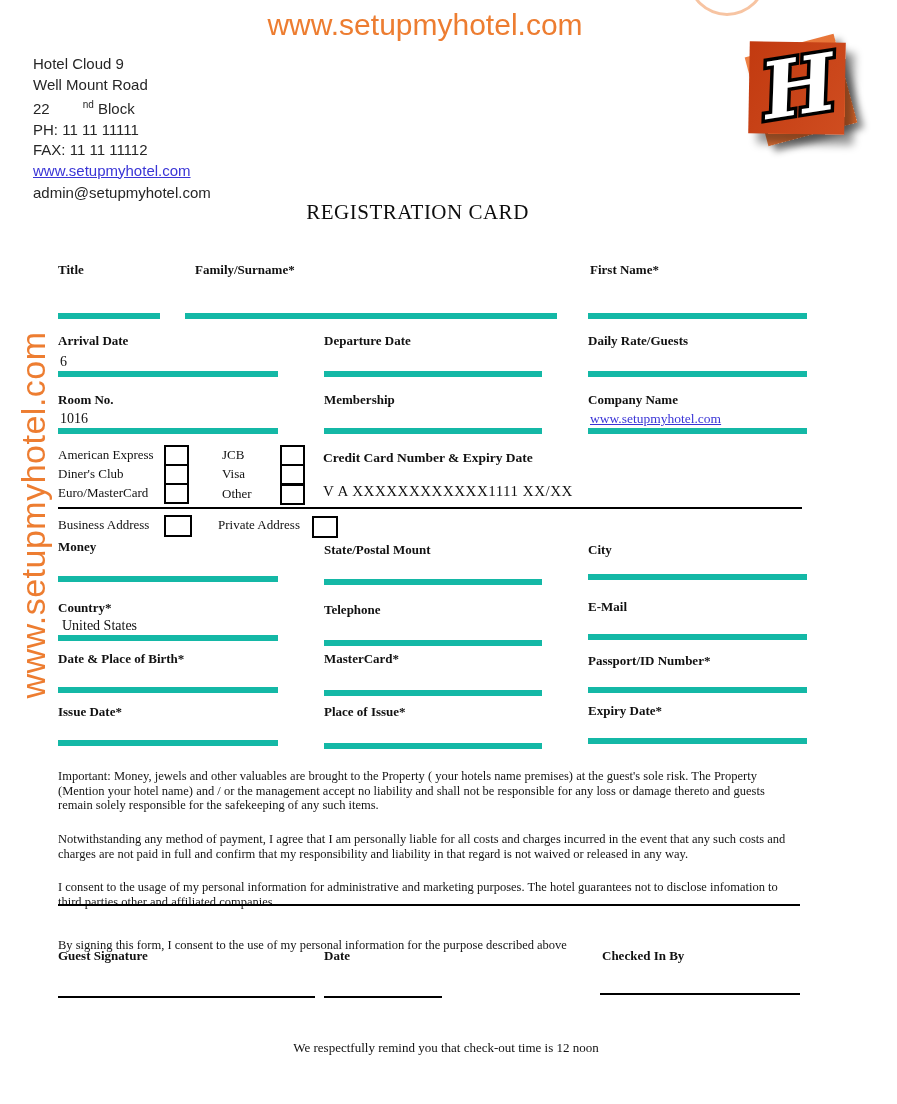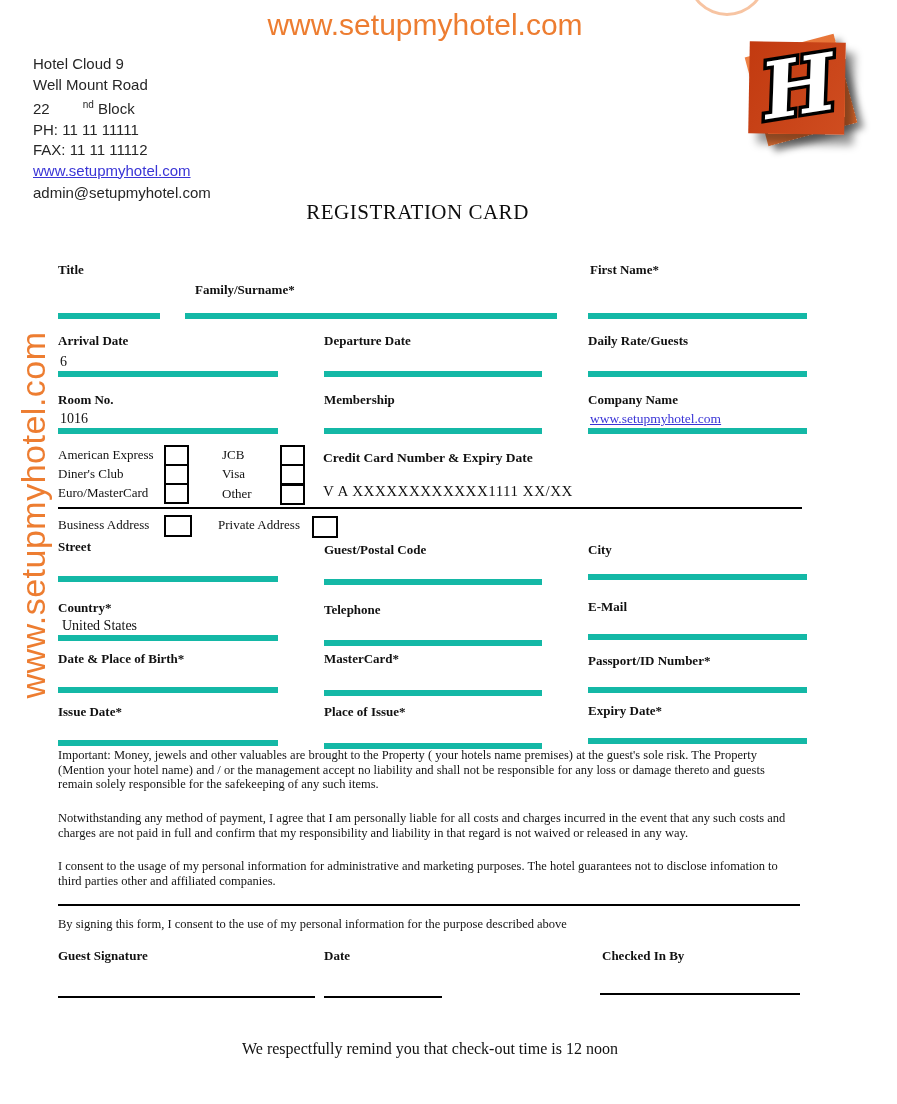--- a/index.html
+++ b/index.html
@@ -34,34 +34,34 @@
 
   
   .watermark{position:absolute;left:33px;top:515px;transform:translate(-50%,-50%) rotate(-90deg);
              white-space:nowrap;font-family:"Liberation Sans",sans-serif;font-size:34px;
              letter-spacing:.5px;color:var(--orange,#ED7D31);}
 
   
   .fblock{position:absolute;border-bottom:6px solid #14b8a6;}
   .fblock .lbl{position:absolute;top:0;left:0;font-size:13px;font-weight:bold;white-space:nowrap;}
   .fblock .val{position:absolute;bottom:1px;left:2px;font-size:14px;white-space:nowrap;}
-  .pad10 .lbl{left:10px;margin-top:20px;}
+  .pad10 .lbl{left:10px;}
   .pad2 .lbl{left:2px;}
 
   .cclbl{position:absolute;font-size:13px;white-space:nowrap;}
   .cbx{position:absolute;width:21px;height:17px;border:2px solid #000;background:#fff;}
   .bold{font-weight:bold;}
   .ccnum{position:absolute;font-size:15px;letter-spacing:.5px;white-space:nowrap;}
 
   .hline{position:absolute;height:0;border-top:2px solid #000;}
 
   .para{position:absolute;left:58px;width:743px;font-size:12.5px;line-height:14.5px;
-        color:#141414;text-align:left;}
+        color:#141414;text-align:left;margin-top:21px;}
   .sig-lbl{position:absolute;font-size:13px;font-weight:bold;white-space:nowrap;}
-  .footer-note{position:absolute;left:0;top:1040px;width:860px;text-align:center;font-size:16px;}
+  .footer-note{position:absolute;left:16px;top:1040px;width:860px;text-align:center;font-size:13px;}
 </style>
 </head>
 <body>
 
 <div id="page">
 
   <div class="top-url">www.setupmyhotel.com</div>
   <div class="top-arc"></div>
 
   <div class="addr">
@@ -144,25 +144,25 @@
   <div class="ccnum" style="left:323px;top:483px">V A XXXXXXXXXXXX1111 XX/XX</div>
 
   <div class="hline" style="left:58px;top:507px;width:744px"></div>
 
   <div class="cclbl" style="left:58px;top:517px">Business Address</div>
   <div class="cbx" style="left:164px;top:515px;width:24px;height:18px"></div>
   <div class="cclbl" style="left:218px;top:517px">Private Address</div>
   <div class="cbx" style="left:312px;top:516px;width:22px;height:18px"></div>
 
   <div class="fblock" style="left:58px;top:539px;width:220px;height:37px">
-    <div class="lbl">Street</div>
+    <div class="lbl">Money</div>
     <div class="val"></div>
   </div>
   <div class="fblock" style="left:324px;top:542px;width:218px;height:37px">
-    <div class="lbl">Guest/Postal Code</div>
+    <div class="lbl">State/Postal Mount</div>
     <div class="val"></div>
   </div>
   <div class="fblock" style="left:588px;top:542px;width:219px;height:32px">
     <div class="lbl">City</div>
     <div class="val"></div>
   </div>
 
   <div class="fblock" style="left:58px;top:600px;width:220px;height:35px">
     <div class="lbl">Country*</div>
     <div class="val" style="left:4px">United States</div>

